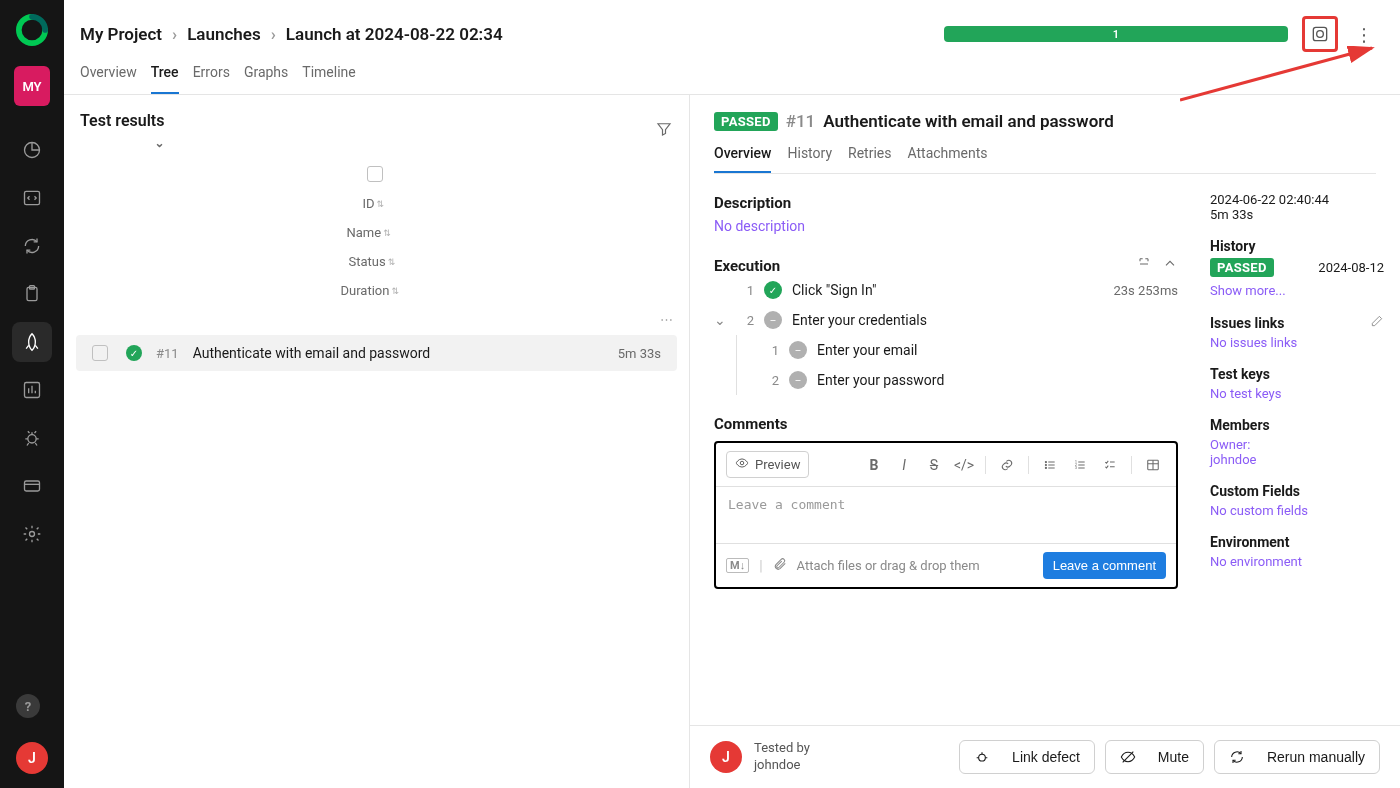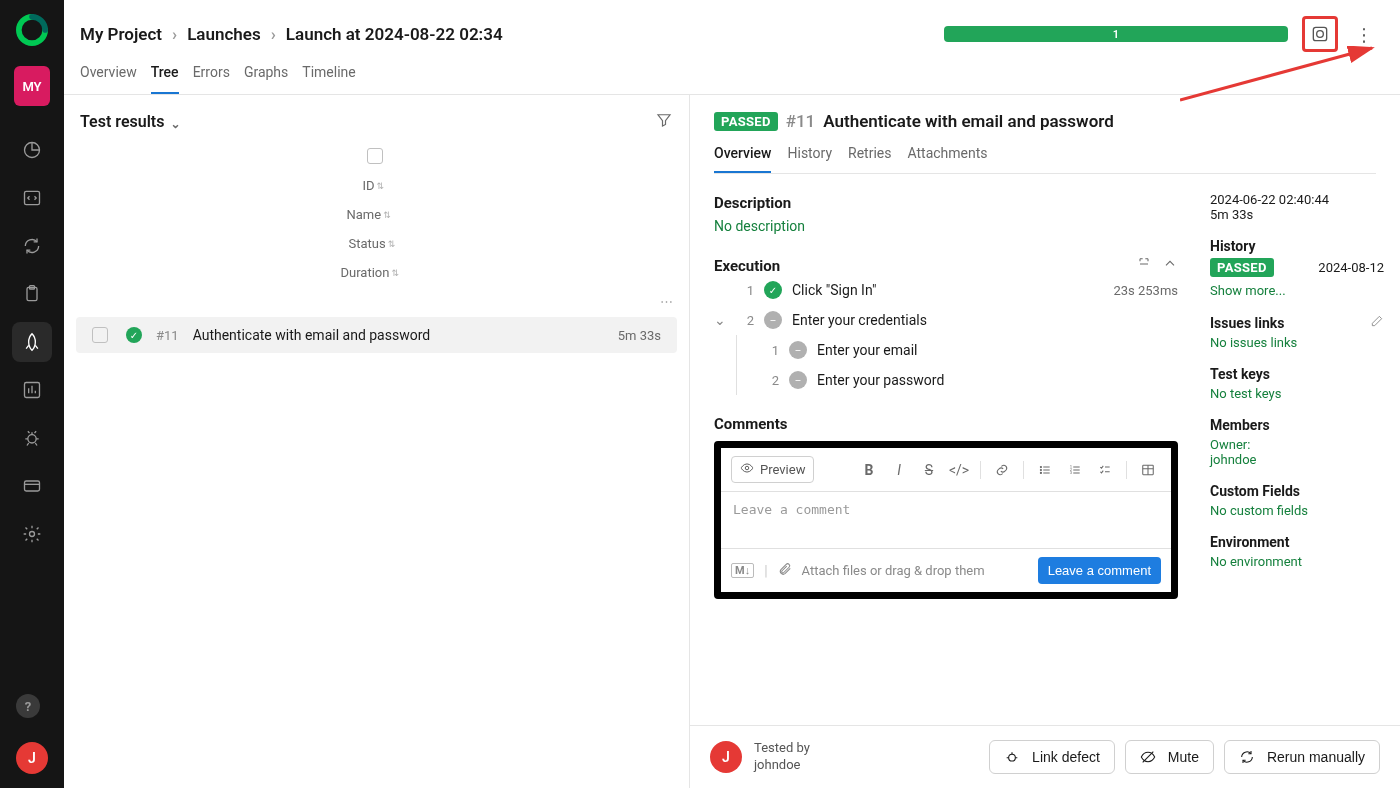--- a/index.html
+++ b/index.html
@@ -35,21 +35,21 @@
 .top-tab { color: #6a6a6a; padding-bottom: 12px; cursor: pointer; }
 .top-tab.active { color: #1a1a1a; font-weight: 500; border-bottom: 2px solid #1976d2; }
 
 
 .content { flex: 1; display: flex; min-height: 0; }
 .left-pane { width: 626px; border-right: 1px solid #e5e5e5; display: flex; flex-direction: column; }
 .right-pane { flex: 1; display: flex; flex-direction: column; }
 
 
 .results-header { padding: 16px 16px 8px; display: flex; align-items: center; justify-content: space-between; }
-.results-title { font-size: 16px; font-weight: 600; display: flex; align-items: flex-end; gap: 6px; }
+.results-title { font-size: 16px; font-weight: 600; display: flex; align-items: flex-end; gap: 6px; flex-direction: column; }
 .filter-icon { color: #6a6a6a; cursor: pointer; }
 .table-head { display: flex; align-items: center; padding: 8px 16px; color: #6a6a6a; font-size: 13px; gap: 14px; flex-direction: column; }
 .th-check { width: 20px; }
 .th-id { width: 28px; display: flex; align-items: center; gap: 2px; }
 .th-name { width: 60px; display: flex; align-items: center; gap: 2px; }
 .th-status { width: 56px; display: flex; align-items: center; gap: 2px; }
 .th-duration { width: 72px; display: flex; align-items: center; gap: 2px; }
 .th-more { margin-left: auto; color: #9a9a9a; cursor: pointer; }
 .sort-ic { font-size: 9px; color: #b0b0b0; }
 .check { width: 16px; height: 16px; border: 1.2px solid #c0c0c0; border-radius: 3px; }
@@ -66,56 +66,56 @@
 .detail-title .tid { color: #8a8a8a; font-weight: 500; }
 .detail-tabs { display: flex; gap: 16px; margin-top: 14px; border-bottom: 1px solid #e5e5e5; }
 .detail-tab { color: #6a6a6a; padding-bottom: 10px; cursor: pointer; }
 .detail-tab.active { color: #1a1a1a; font-weight: 500; border-bottom: 2px solid #1976d2; }
 
 
 .detail-body { display: flex; flex: 1; min-height: 0; }
 .detail-main { flex: 1; padding: 18px 24px; overflow-y: auto; }
 .detail-side { width: 198px; padding: 18px 16px 18px 8px; font-size: 13px; }
 .sect-title { font-size: 15px; font-weight: 700; margin-bottom: 6px; margin-top: 2px; }
-.muted { color: #15803d; }
+.muted { color: #8b5cf6; }
 .exec-head { display: flex; align-items: center; justify-content: space-between; margin-top: 22px; }
 .exec-controls { display: flex; gap: 10px; color: #6a6a6a; }
 .exec-controls svg { width: 16px; height: 16px; }
 .step { display: flex; align-items: center; gap: 10px; padding: 6px 0; }
 .step-num { color: #8a8a8a; width: 14px; text-align: right; font-size: 13px; }
 .step-ic { width: 18px; height: 18px; border-radius: 50%; display: inline-flex; align-items: center; justify-content: center; font-size: 10px; color: #fff; }
 .step-ic.ok { background: #22a559; }
 .step-ic.neutral { background: #b0b0b0; }
 .step-time { margin-left: auto; color: #6a6a6a; font-size: 13px; }
 .step-nest { padding-left: 28px; border-left: 1px solid #e0e0e0; margin-left: 22px; }
 .chev-col { width: 16px; color: #8a8a8a; cursor: pointer; }
 
 
-.comment-box { border: 7px solid #000000; border-radius: 4px; margin-top: 8px; }
+.comment-box { border: 2px solid #000000; border-radius: 4px; margin-top: 8px; }
 .comment-toolbar { display: flex; align-items: center; padding: 8px 10px; border-bottom: 1px solid #e0e0e0; gap: 4px; }
 .preview-btn { display: flex; align-items: center; gap: 6px; padding: 4px 8px; border: 1px solid #d0d0d0; border-radius: 4px; color: #555; cursor: pointer; font-size: 13px; }
 .tb-icon { width: 26px; height: 24px; display: inline-flex; align-items: center; justify-content: center; color: #6a6a6a; cursor: pointer; font-size: 14px; }
 .tb-sep { width: 1px; height: 18px; background: #e0e0e0; margin: 0 4px; }
 .comment-area { padding: 10px 12px; min-height: 56px; font-family: ui-monospace, Menlo, monospace; color: #9a9a9a; font-size: 13px; }
 .comment-footer { display: flex; align-items: center; padding: 8px 10px; border-top: 1px solid #e0e0e0; gap: 10px; }
 .attach-text { color: #8a8a8a; font-size: 13px; }
 .leave-btn { margin-left: auto; background: #1e7de0; color: #fff; border: none; padding: 6px 10px; border-radius: 4px; font-size: 13px; cursor: pointer; }
 
 
 .side-block { margin-bottom: 16px; }
 .side-title { font-size: 14px; font-weight: 700; margin-bottom: 4px; display: flex; align-items: center; justify-content: space-between; }
 .hist-row { display: flex; align-items: center; gap: 8px; }
 .edit-icon { color: #8a8a8a; cursor: pointer; }
 
 
 .detail-footer { border-top: 1px solid #e5e5e5; padding: 14px 20px; display: flex; align-items: center; gap: 12px; }
 .owner-avatar { width: 32px; height: 32px; border-radius: 50%; background: #e53935; color: #fff; display: flex; align-items: center; justify-content: center; font-weight: 600; }
 .tested-by { font-size: 13px; color: #555; line-height: 1.3; }
 .foot-actions { margin-left: auto; display: flex; gap: 10px; }
-.foot-btn { border: 1px solid #d0d0d0; background: #fff; border-radius: 6px; padding: 8px 14px; font-size: 14px; display: flex; align-items: center; gap: 12px; cursor: pointer; color: #1a1a1a; }
+.foot-btn { border: 1px solid #d0d0d0; background: #fff; border-radius: 6px; padding: 8px 14px; font-size: 14px; display: flex; align-items: center; gap: 22px; cursor: pointer; color: #1a1a1a; }
 .foot-btn svg { width: 16px; height: 16px; stroke: currentColor; fill: none; stroke-width: 1.6; }
 
 
 .arrow-annot { position: absolute; top: 46px; left: 1116px; pointer-events: none; }
 </style>
 </head>
 <body>
 
 <div class="sidebar">
   <div class="logo">

